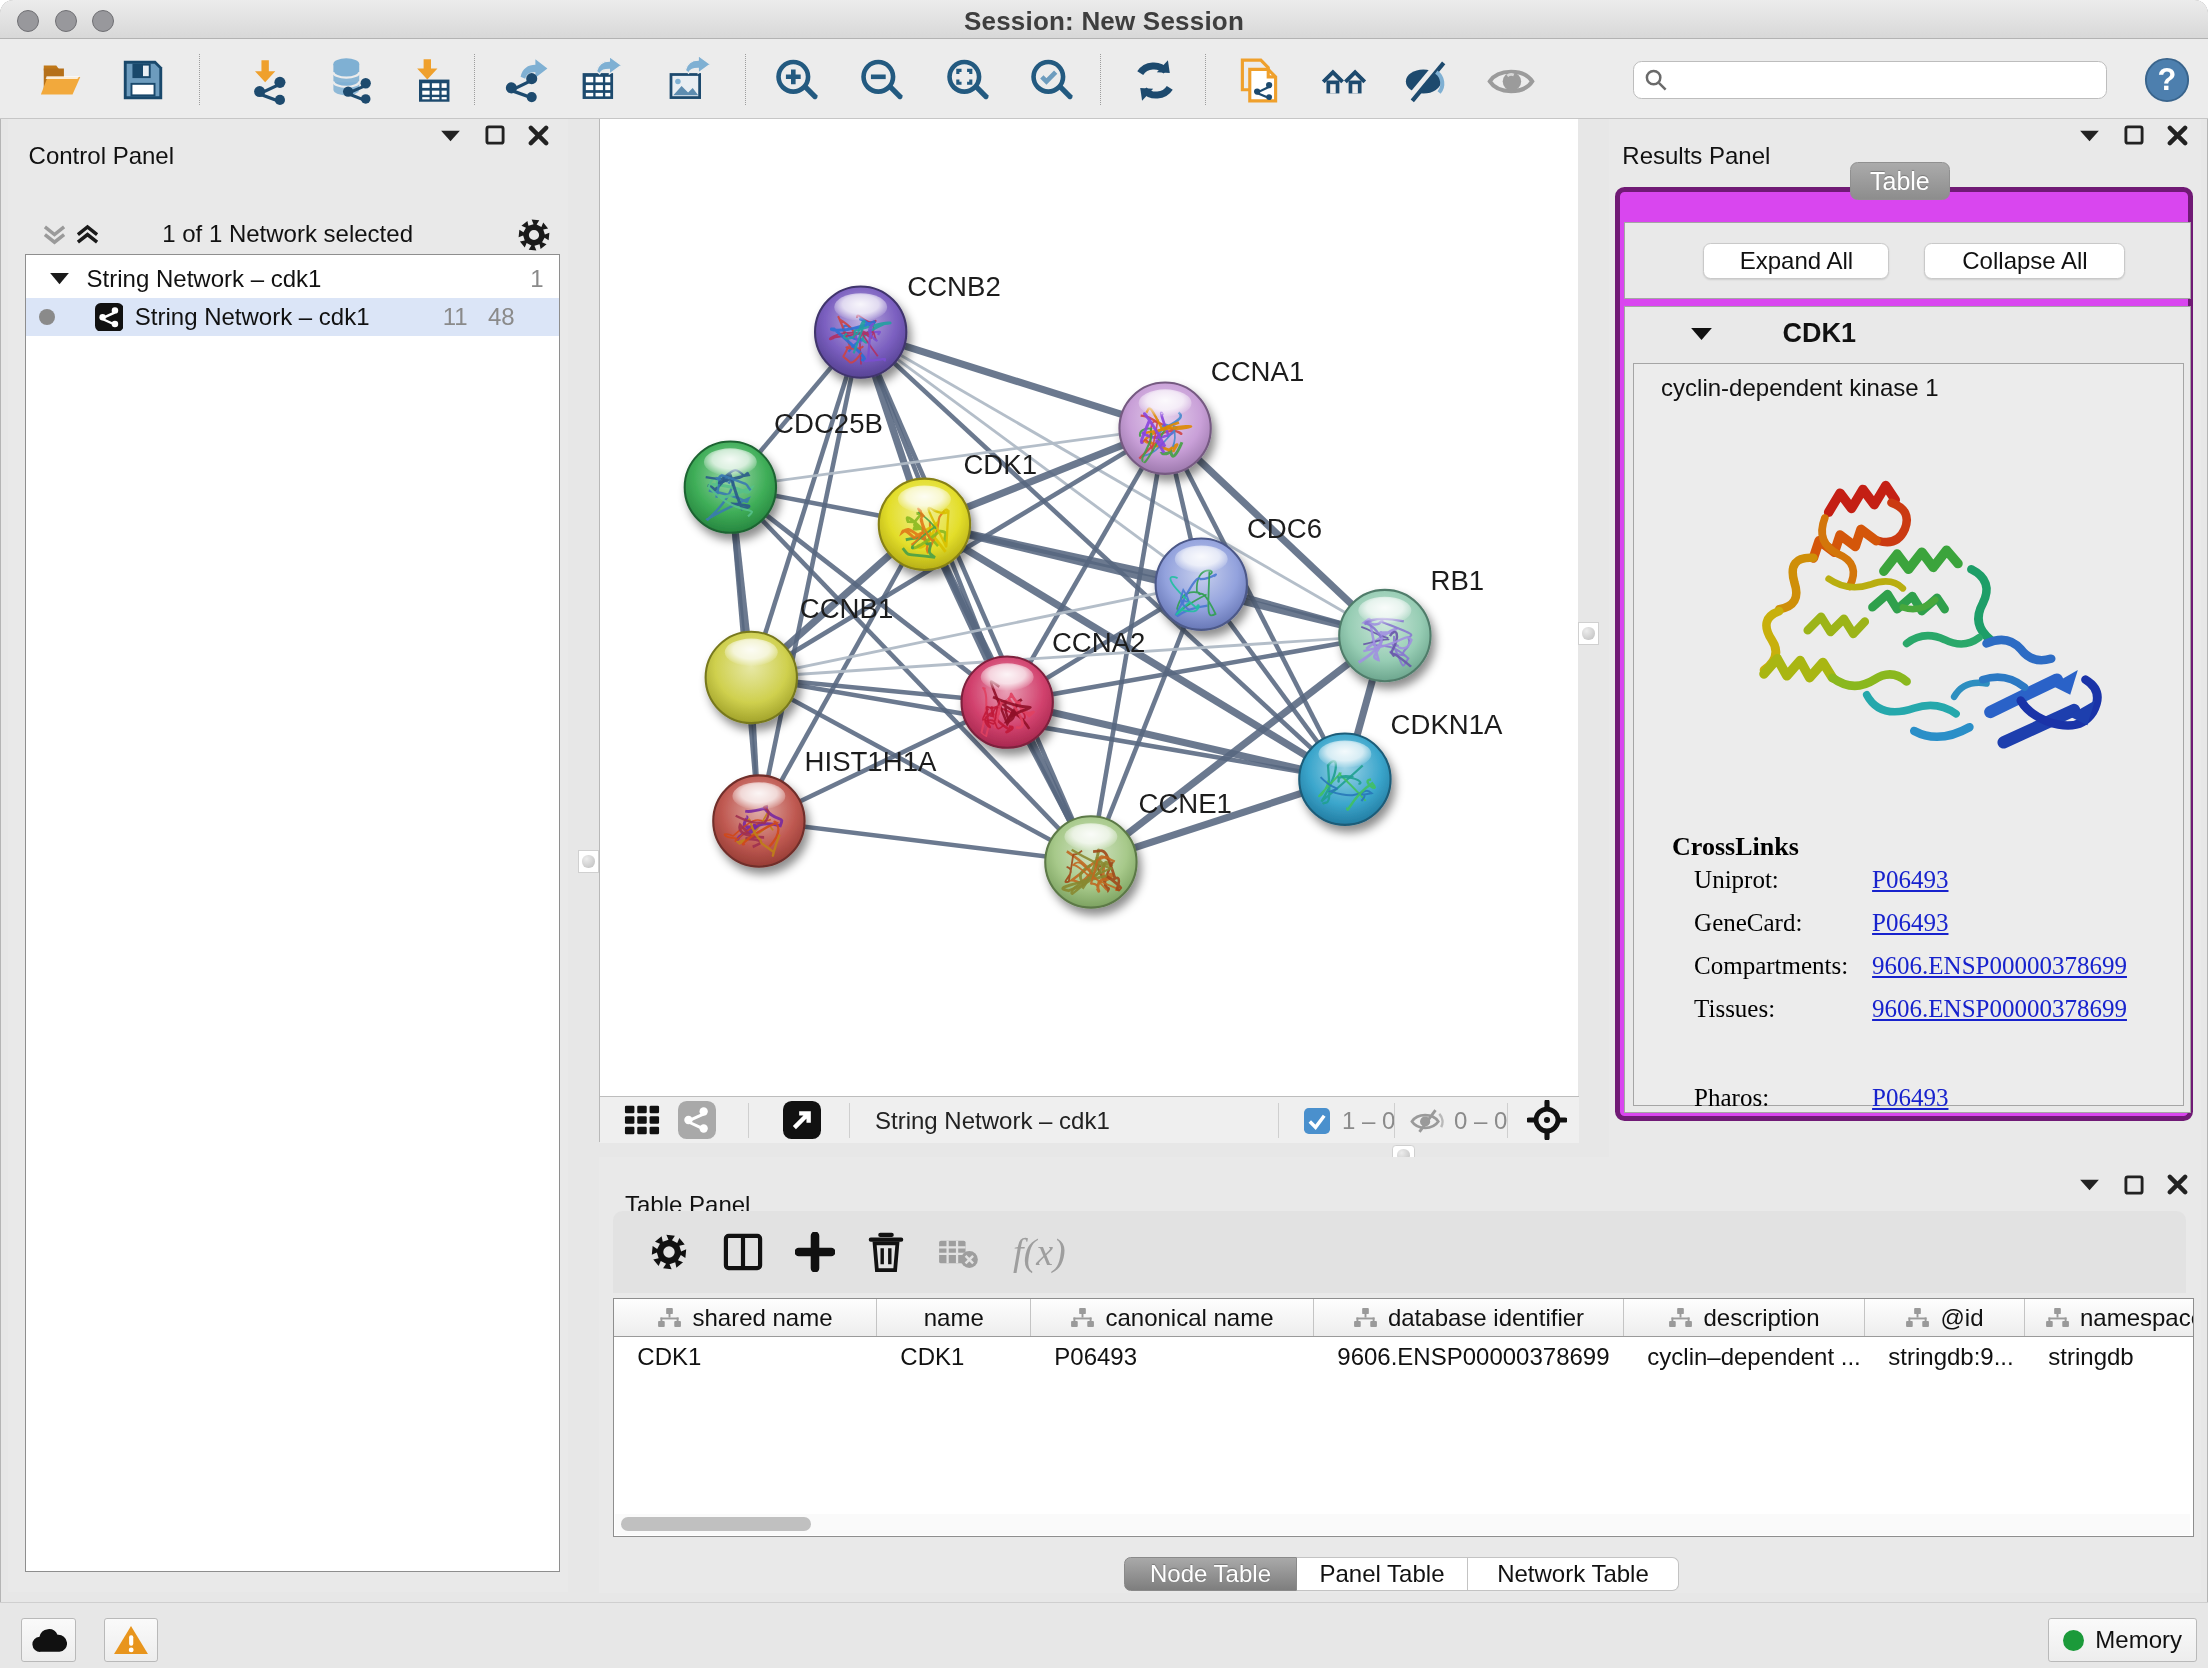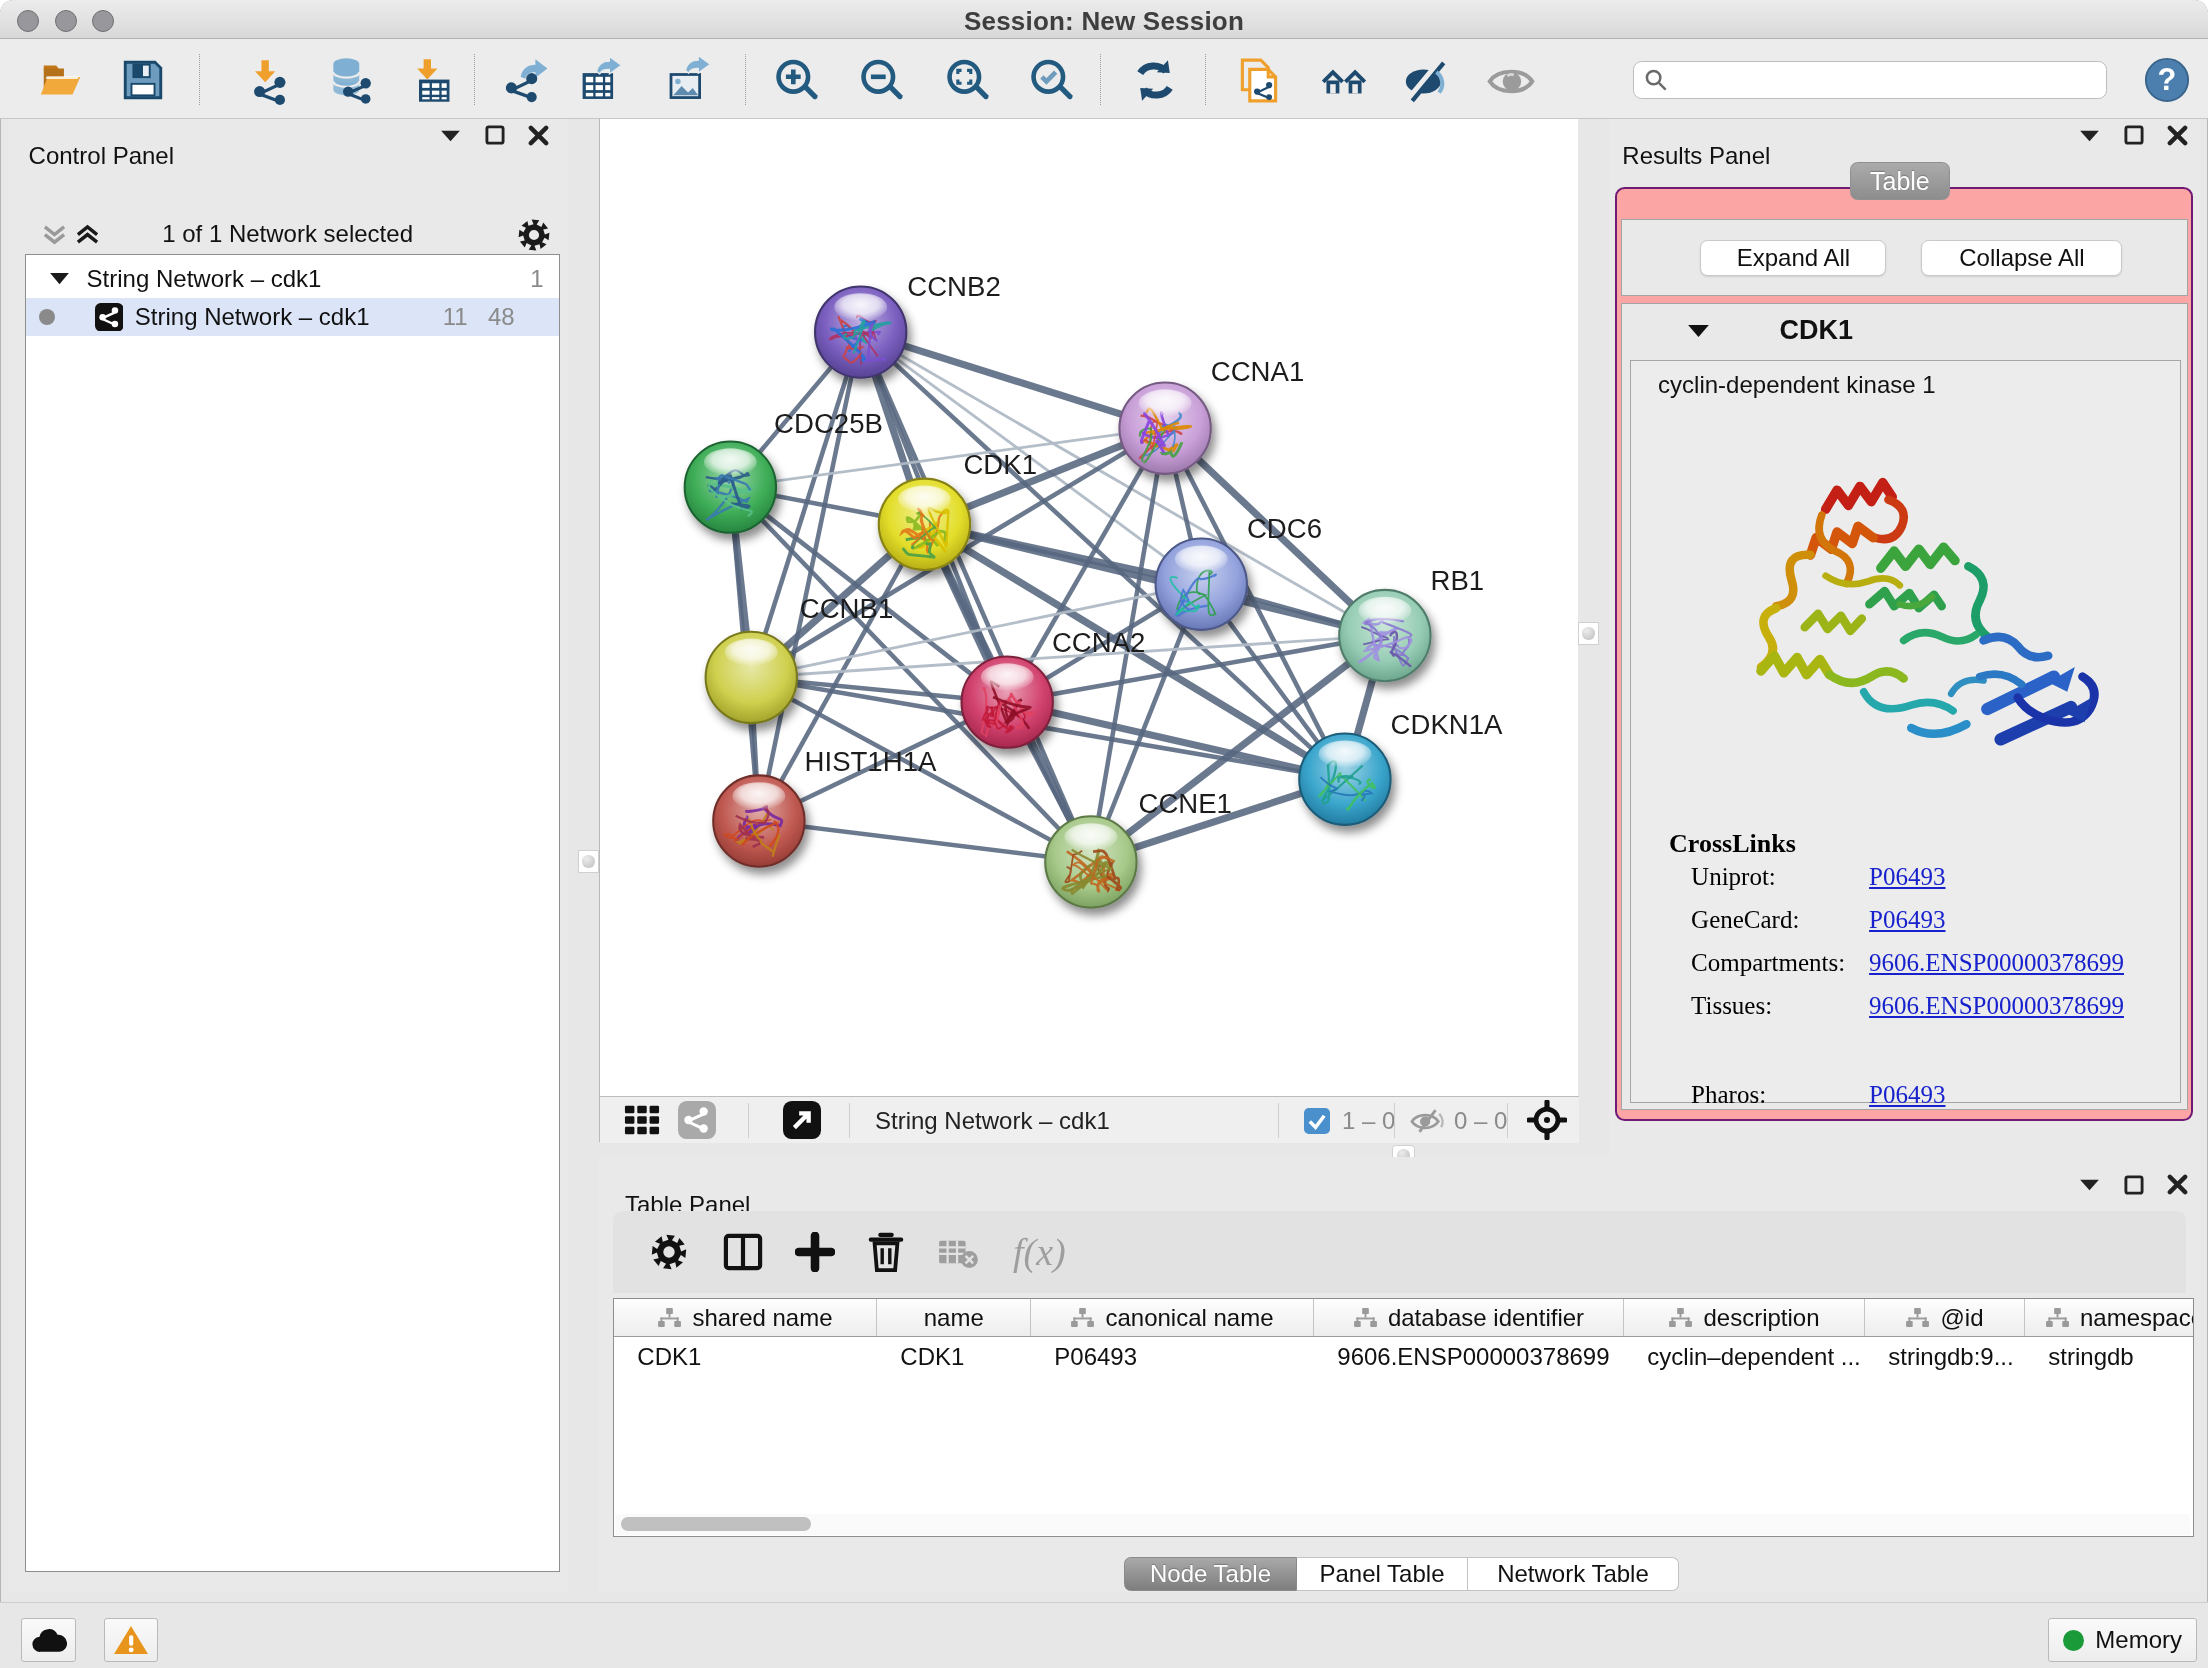--- a/index.html
+++ b/index.html
@@ -69,21 +69,21 @@
   .nb-count { position:absolute; top:9.5px; font-size:24px; color:#8a8a8a; }
 
   
   #results-panel { left:1609px; top:119px; width:592px; height:1038px; background:#e9e9e9; }
   #rp-title { position:absolute; left:13.3px; top:2.9px; }
   #rp-tab { position:absolute; left:241px; top:43px; height:38px; padding:0 19px;
     background:linear-gradient(#ababab,#8d8d8d); border:1px solid #909090; border-radius:7.6px;
     color:#fff; font-size:25px; display:flex; align-items:center;
     text-shadow:0 -1px 1px rgba(0,0,0,.25); z-index:3; }
   #rp-outer { position:absolute; left:5.7px; top:68px; width:578px; height:934px;
-    border:2px solid #701a75; border-radius:9.5px; background:#fca5a5; }
+    border:5px solid #701a75; border-radius:9.5px; background:#d946ef; }
   #rp-btnbox { position:absolute; left:4.8px; top:30px; width:567px; height:77px;
     border:1px solid #a5a5a5; background:#e9e9e9; }
   .rp-btn { position:absolute; top:20px; height:36px; background:#fff;
     border:1px solid #c9c9c9; border-radius:7.6px; font-size:24px; color:#111;
     display:flex; align-items:center; justify-content:center;
     box-shadow:0 1px 1.9px rgba(0,0,0,.12); }
   #rp-expand { left:78px; width:186px; }
   #rp-collapse { left:299px; width:201px; }
   #rp-cdk1box { position:absolute; left:4.8px; top:114px; width:567px; height:807px;
     border:1px solid #a5a5a5; background:#e9e9e9; }

